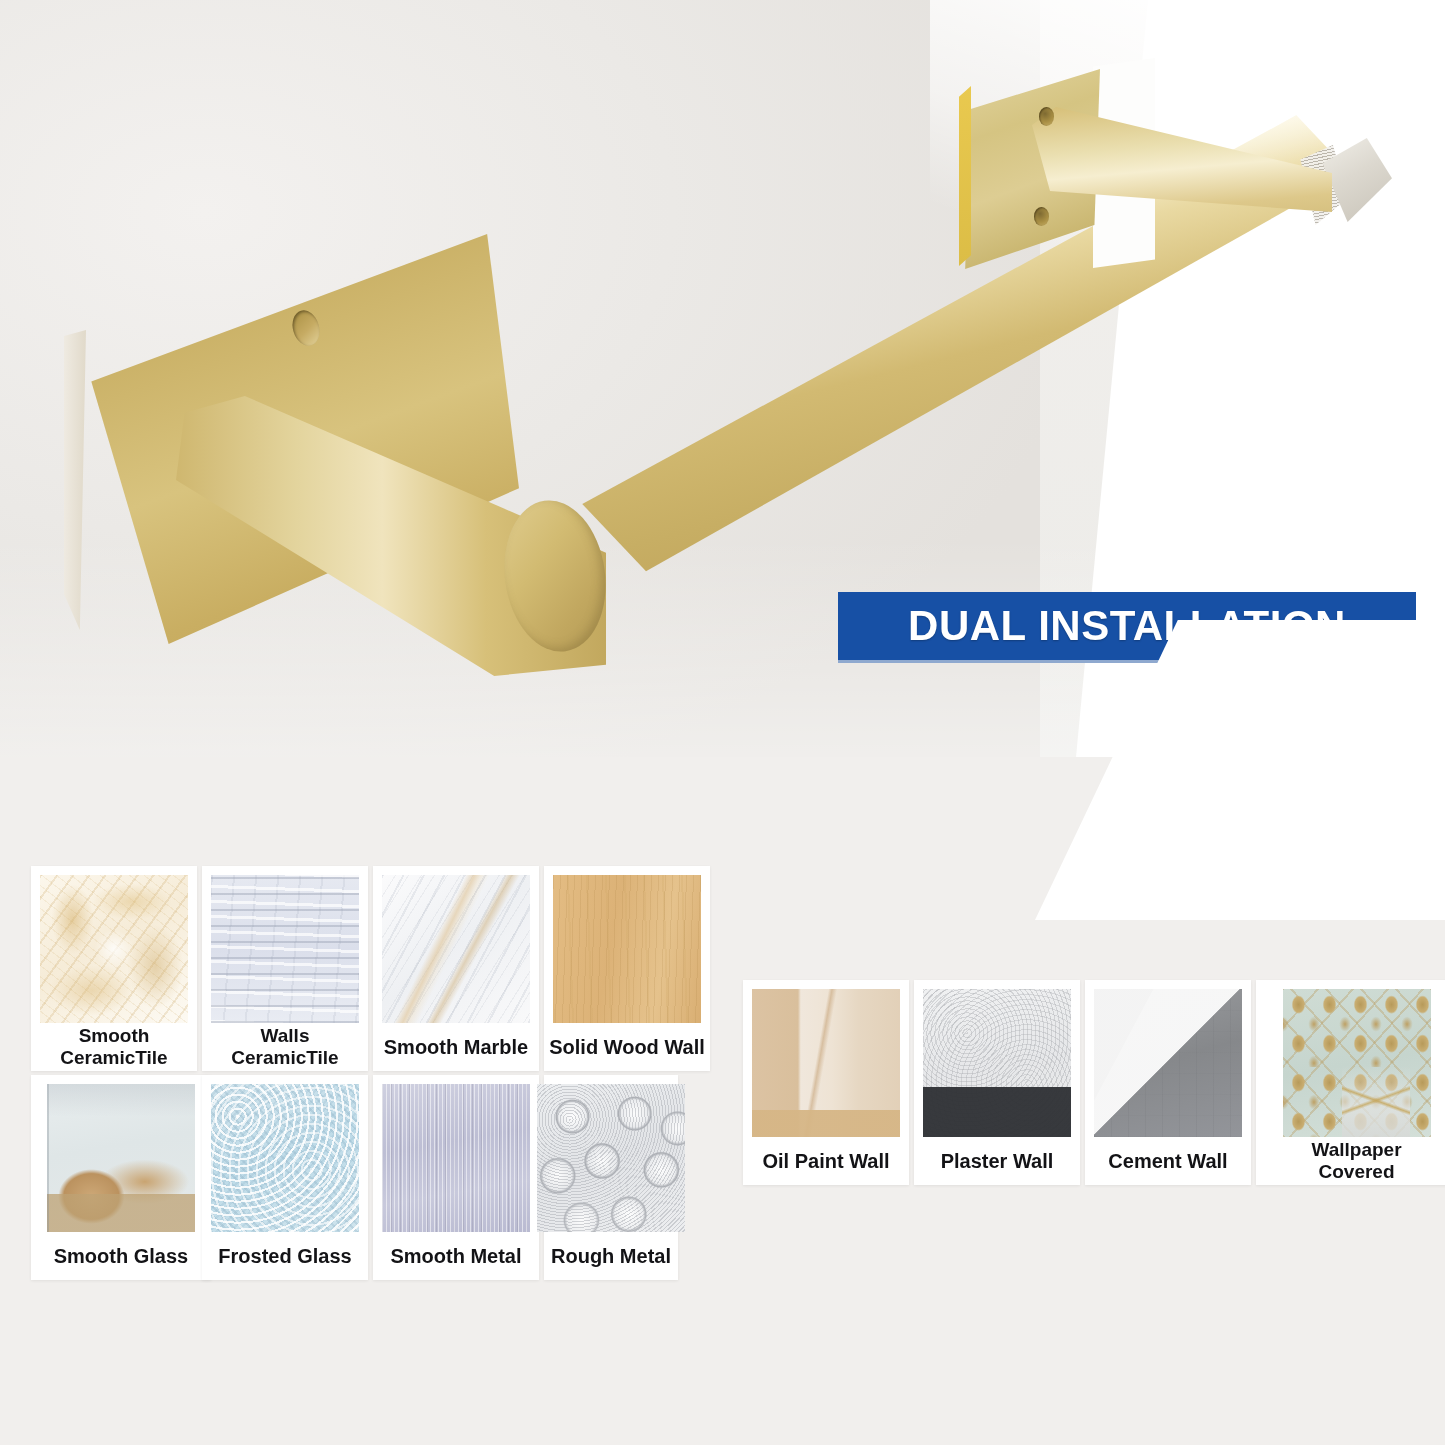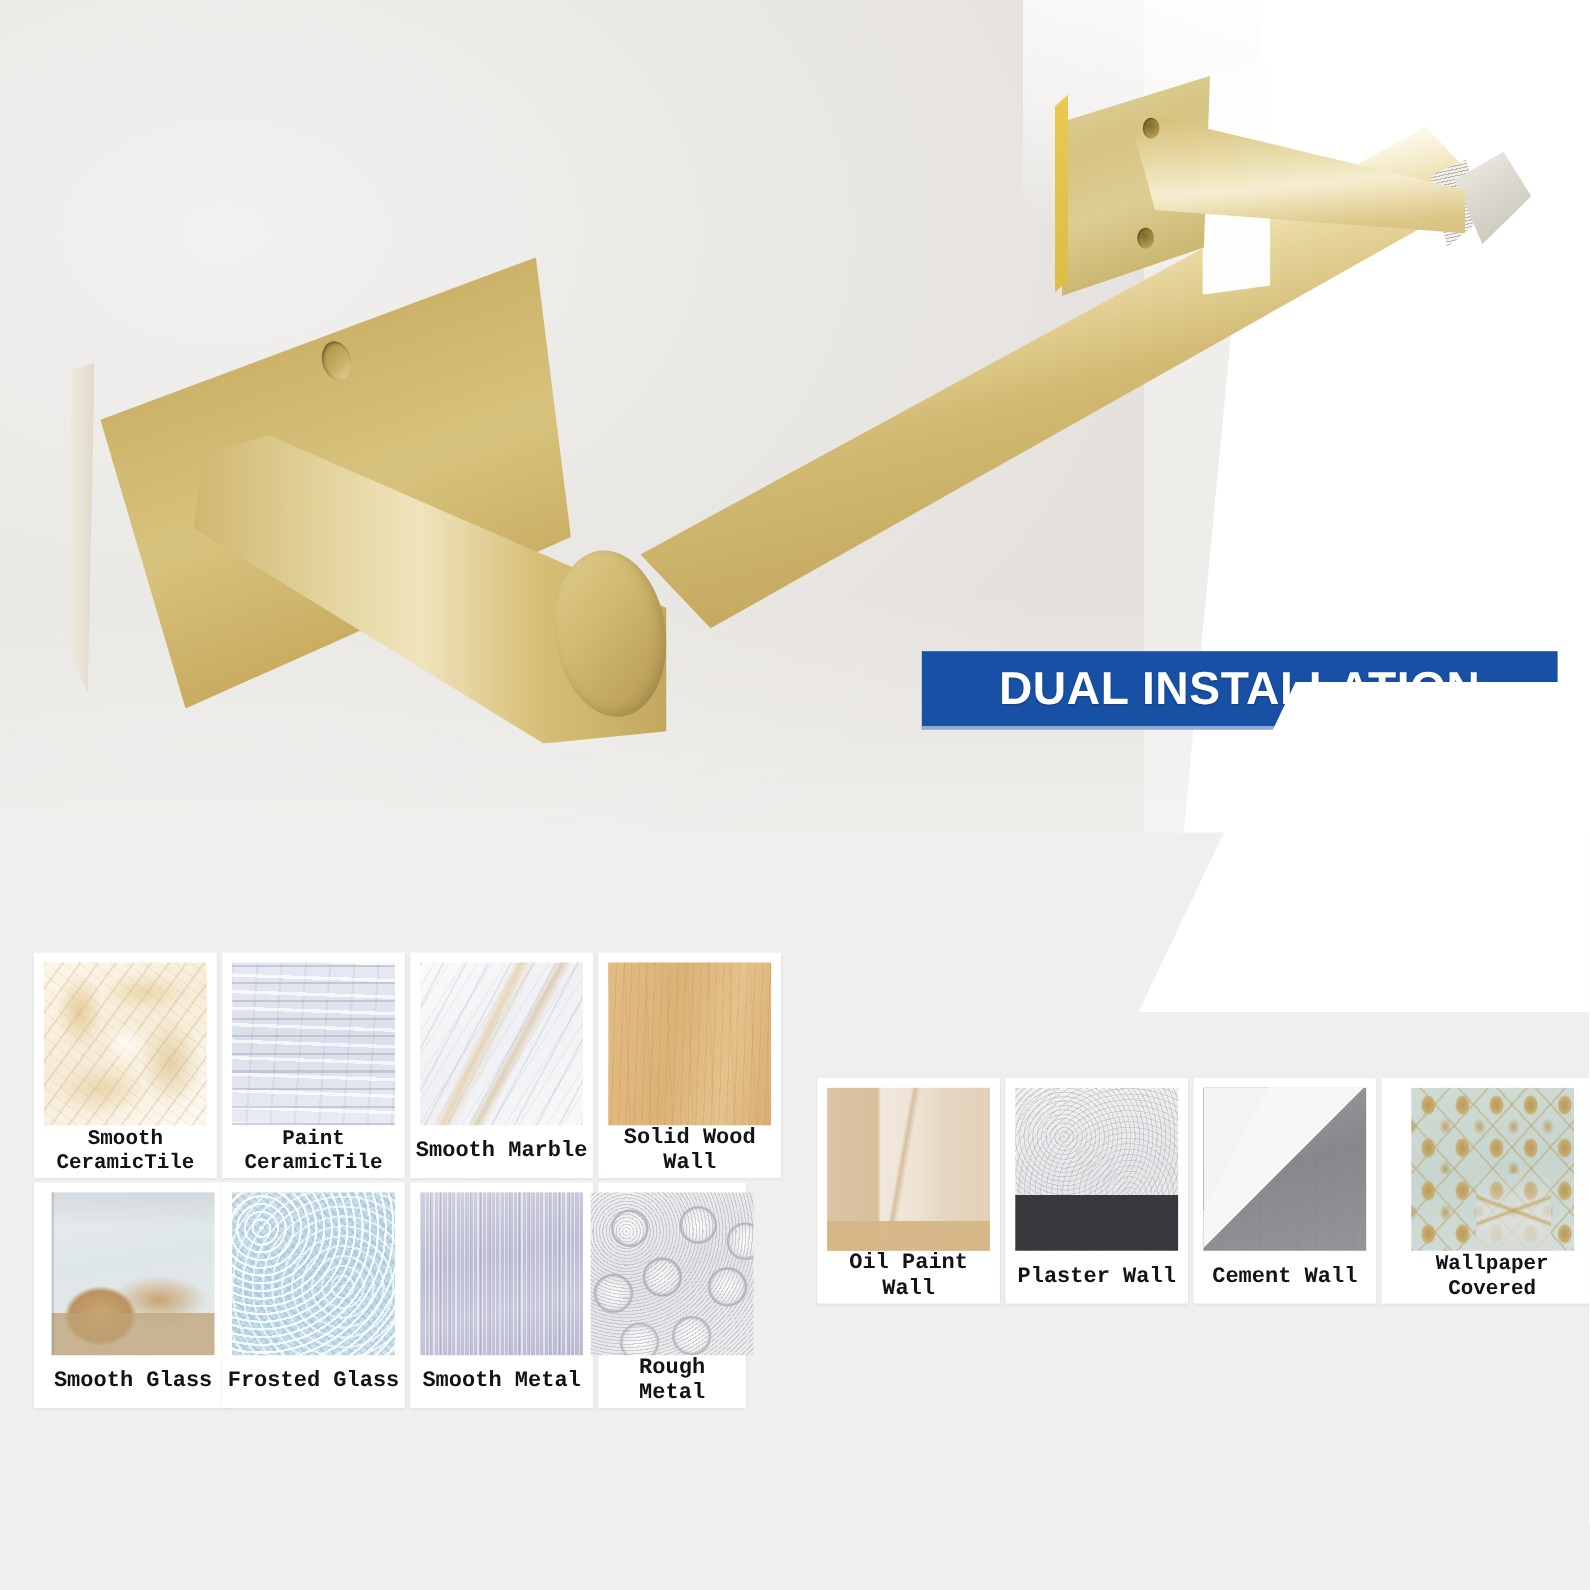--- a/index.html
+++ b/index.html
@@ -264,21 +264,21 @@
     flex: 1;
     display: flex;
     align-items: center;
     justify-content: center;
     text-align: center;
     font-weight: bold;
     color: #131316;
     font-size: 20px;
     line-height: 1.14;
     padding: 0 2px;
-    font-family: Liberation Mono, monospace;
+    font-family: Liberation Sans, sans-serif;
   }
   .card-label.small { font-size: 19px; }
 
   
   .tx-smooth-ceramic {
     background:
       radial-gradient(ellipse 30px 50px at 22% 30%, rgba(214,178,108,.55) 0%, rgba(214,178,108,0) 70%),
       radial-gradient(ellipse 55px 25px at 62% 18%, rgba(223,192,128,.5) 0%, rgba(223,192,128,0) 72%),
       radial-gradient(ellipse 40px 60px at 78% 62%, rgba(205,168,98,.45) 0%, rgba(205,168,98,0) 70%),
       radial-gradient(ellipse 60px 35px at 35% 78%, rgba(221,189,126,.5) 0%, rgba(221,189,126,0) 72%),
@@ -435,21 +435,21 @@
   <div id="adhesive-cards">
       <div class="card" style="left: 31px; top: 866px; width: 166px; height: 205px;">
         <div class="card-thumb tx-smooth-ceramic" style="height: 148px; margin: 9px 9px 0px; width: 148px; position: relative;"></div>
         <div class="card-label small">
           <div><span>Smooth</span><br><span>CeramicTile</span></div>
         </div>
       </div>
       <div class="card" style="left: 202px; top: 866px; width: 166px; height: 205px;">
         <div class="card-thumb tx-rough-ceramic" style="height: 148px; margin: 9px 9px 0px; width: 148px; position: relative;"></div>
         <div class="card-label small">
-          <div><span>Paint</span><br><span>CeramicTile</span></div>
+          <div><span>Walls</span><br><span>CeramicTile</span></div>
         </div>
       </div>
       <div class="card" style="left: 373px; top: 866px; width: 166px; height: 205px;">
         <div class="card-thumb tx-smooth-marble" style="height: 148px; margin: 9px 9px 0px; width: 148px; position: relative;"></div>
         <div class="card-label">Smooth Marble</div>
       </div>
       <div class="card" style="left: 544px; top: 866px; width: 166px; height: 205px;">
         <div class="card-thumb tx-solid-wood" style="height: 148px; margin: 9px 9px 0px; width: 148px; position: relative;"></div>
         <div class="card-label">Solid Wood Wall</div>
       </div>

